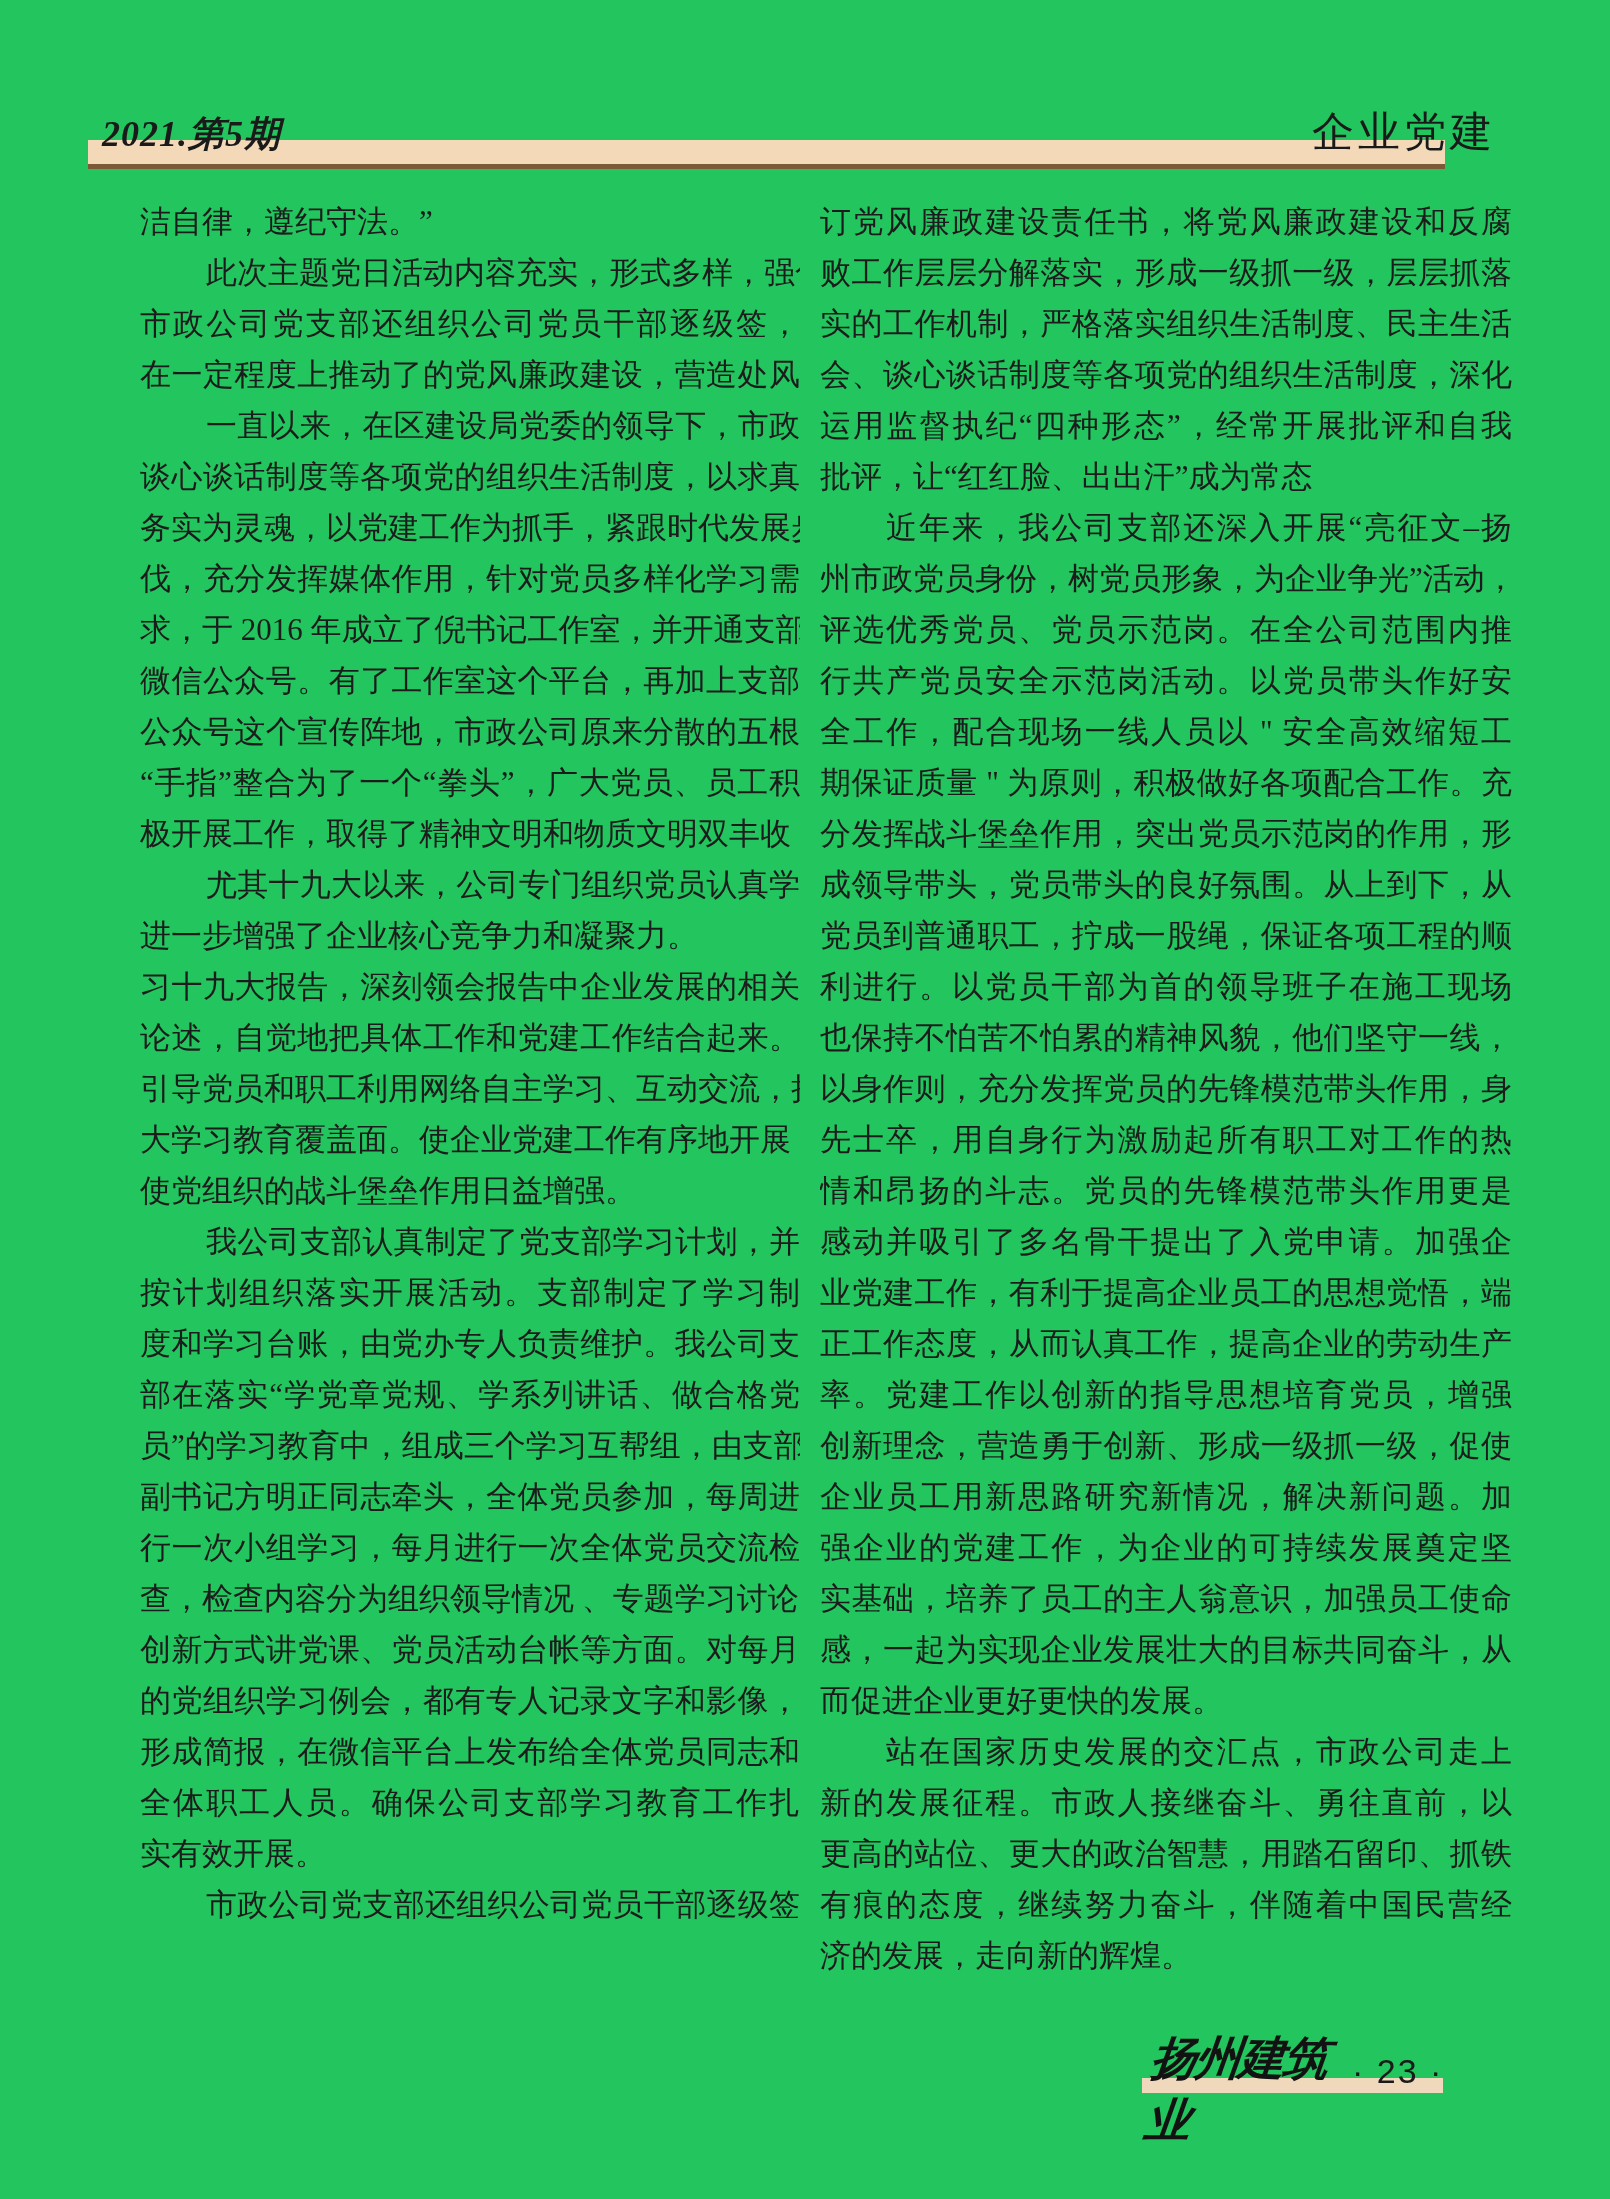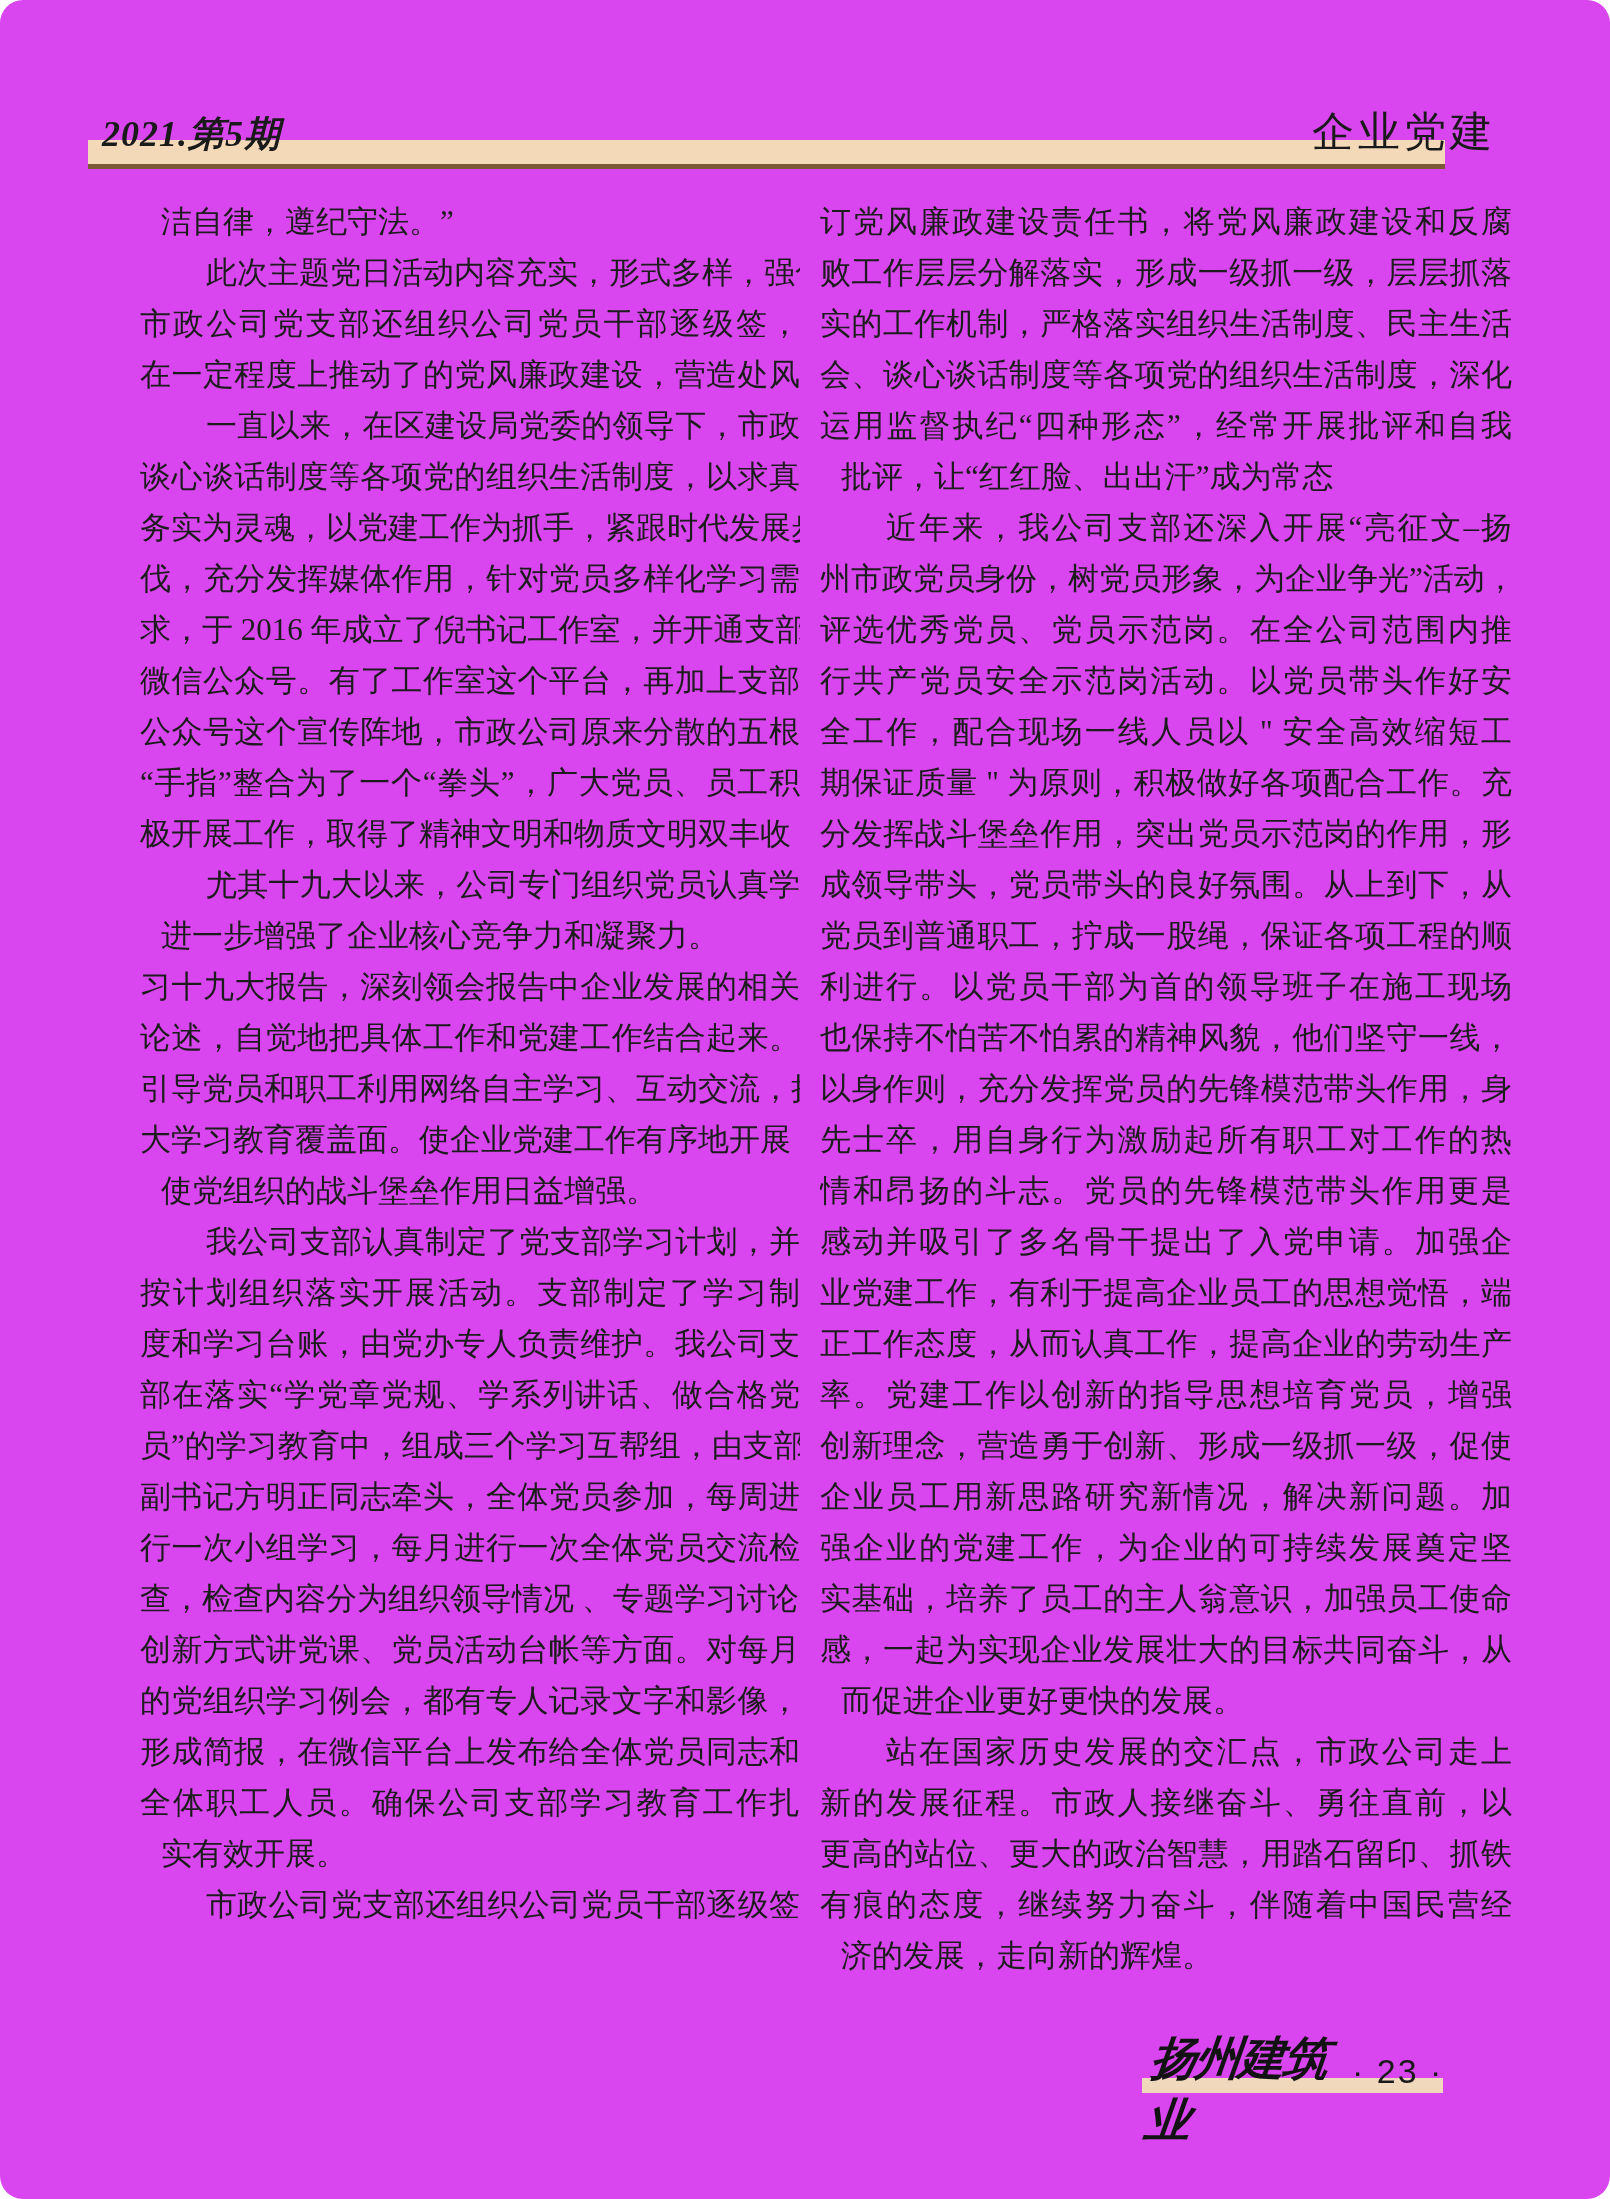--- a/index.html
+++ b/index.html
@@ -1,24 +1,23 @@
 <!DOCTYPE html>
 <html><head>
 <meta charset="utf-8">
 <style>
   html, body { margin: 0; padding: 0; background: #ffffff; }
   .page {
     position: relative;
     width: 1610px;
     height: 2199px;
-    background: #d946ef;
+    background: #22c55e;
     font-family: "Liberation Serif", "DejaVu Serif", serif;
     color: #1c1c1c;
     overflow: hidden;
-    border-radius: 23px;
   }
 
   
   .header-band {
     position: absolute;
     left: 88px; top: 140px;
     width: 1357px; height: 24px;
     background: #f3d9b8;
   }
   .header-rule {
@@ -61,21 +60,20 @@
     white-space: nowrap;
     text-align: justify;
     text-align-last: justify;
     overflow: hidden;
     color: #1c1c1c;
   }
   .line.indent { padding-left: 66px; }
   .line.end {
     text-align: left;
     text-align-last: left;
-    margin-left: 21px;
   }
 
   
   .footer-band {
     position: absolute;
     left: 1142px; top: 2078px;
     width: 301px; height: 15px;
     background: #f0d8bd;
   }
   .footer-logo {

